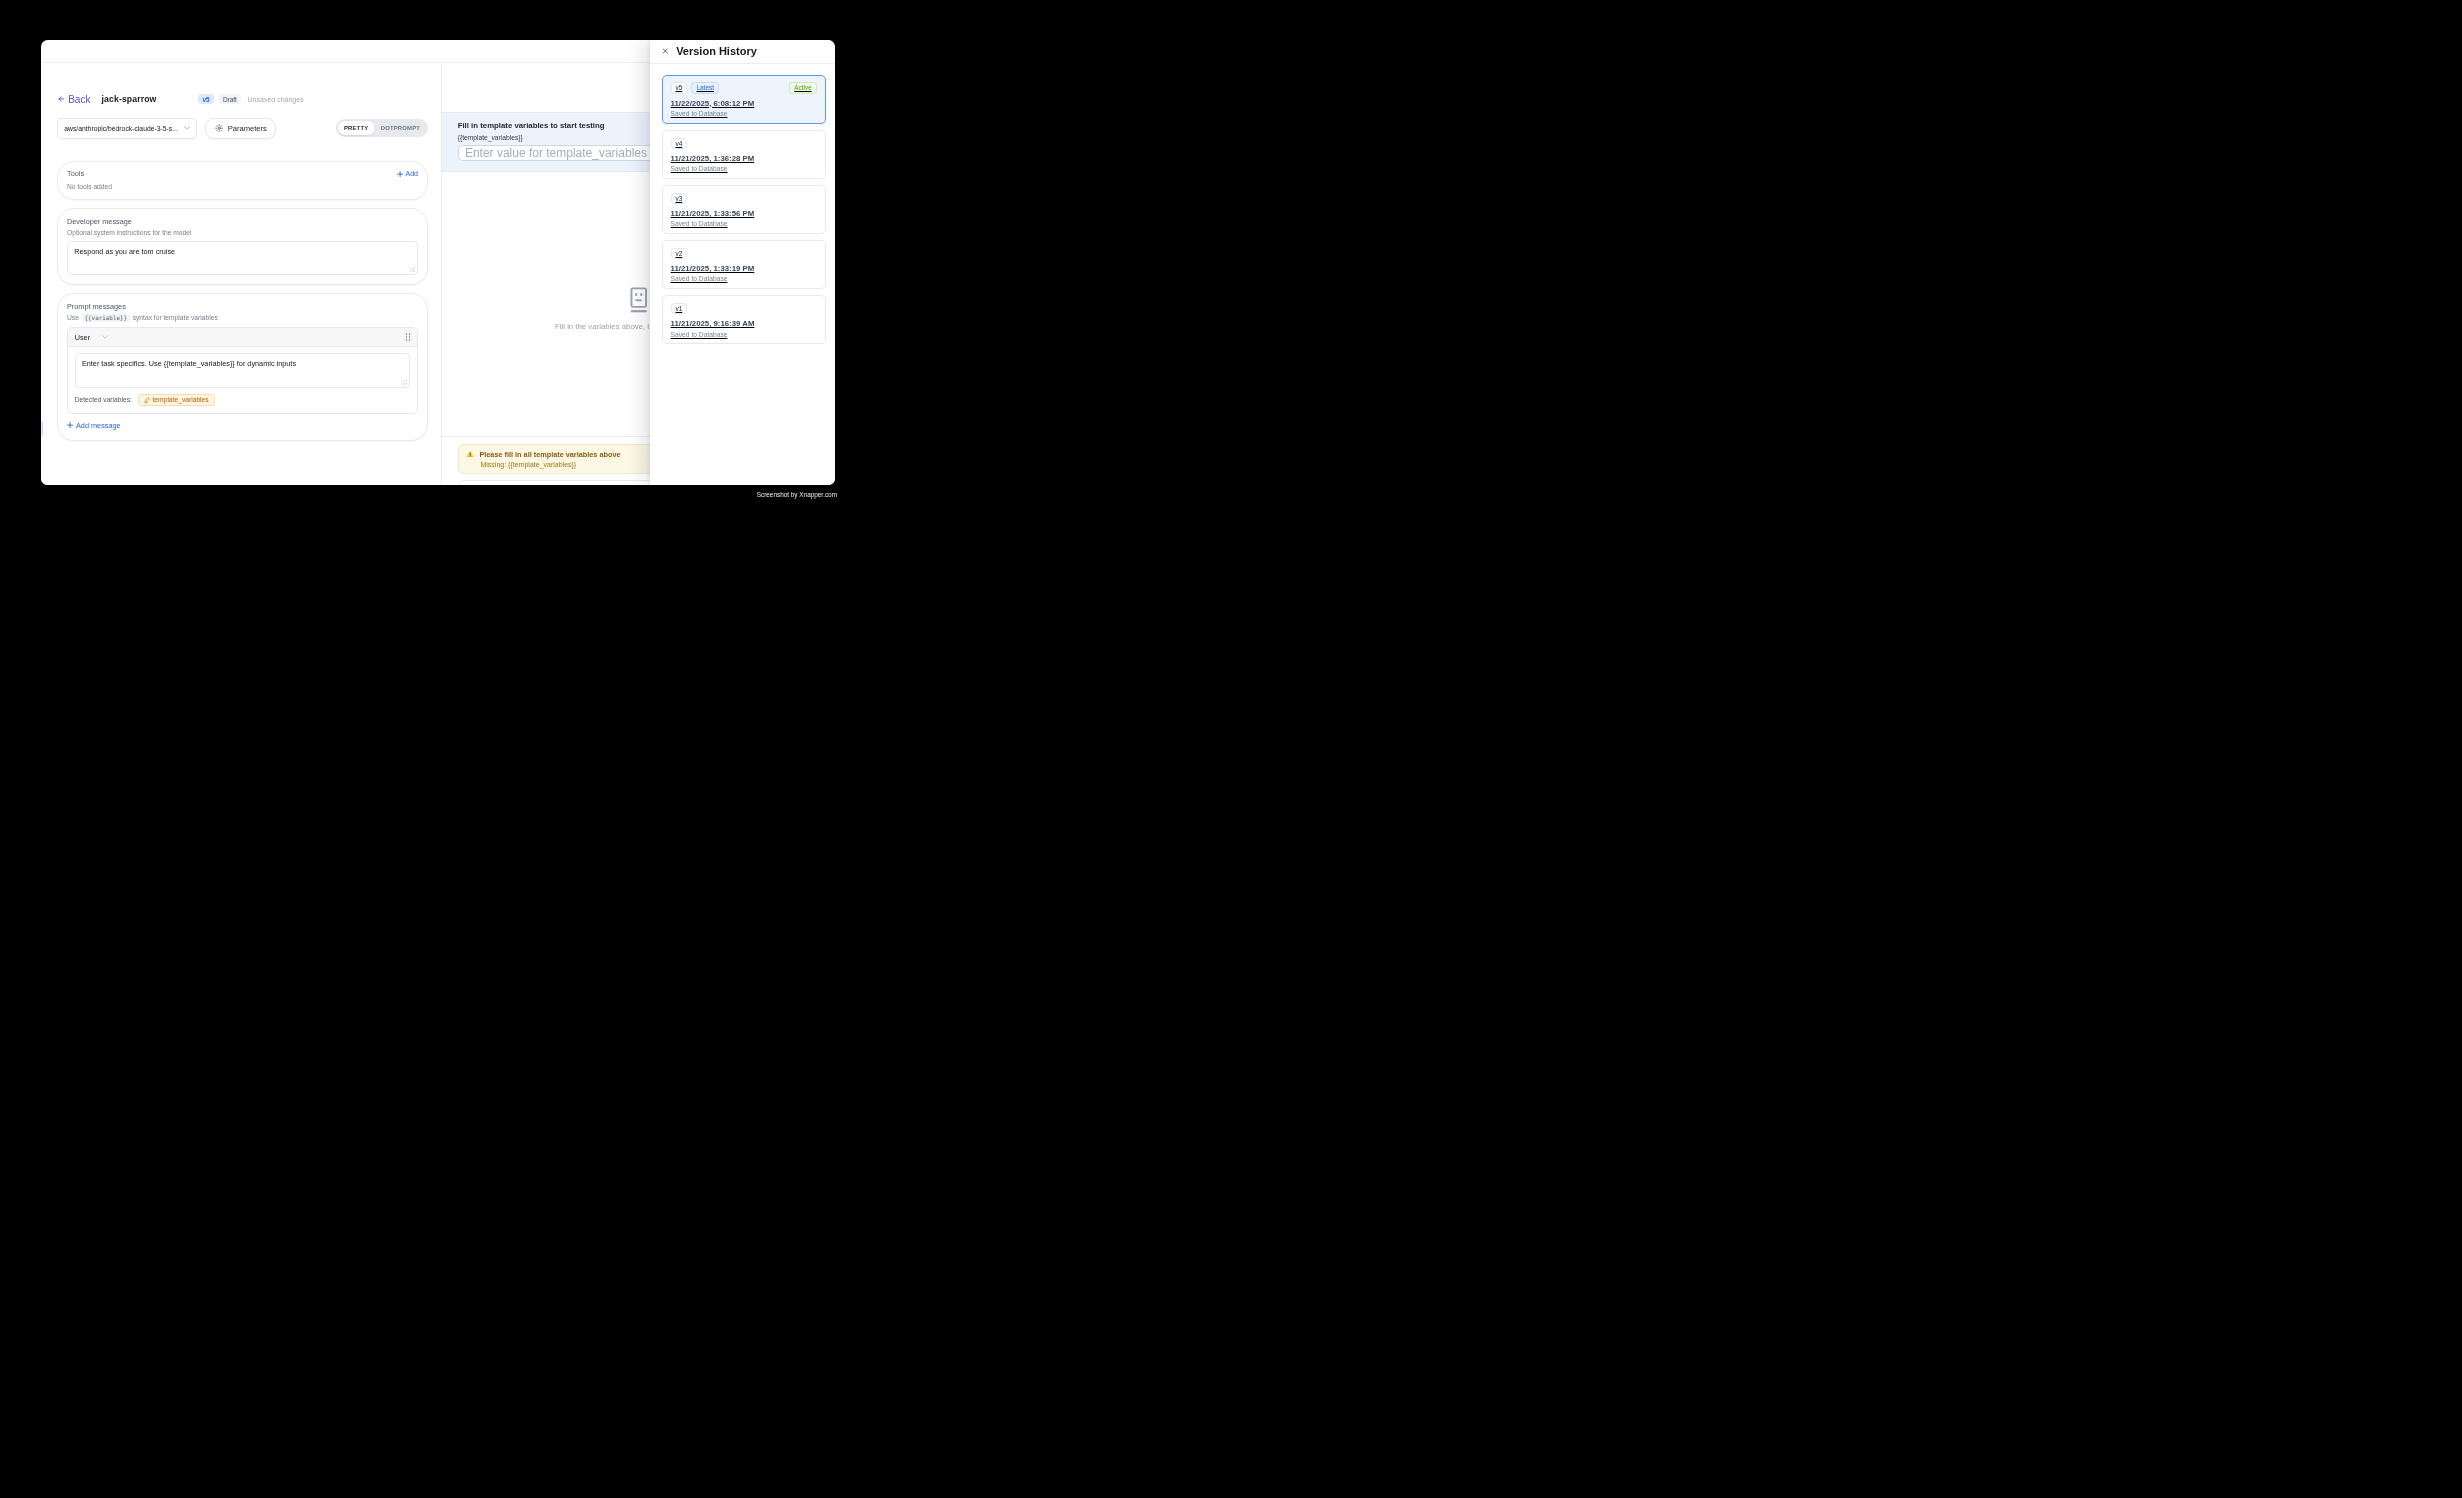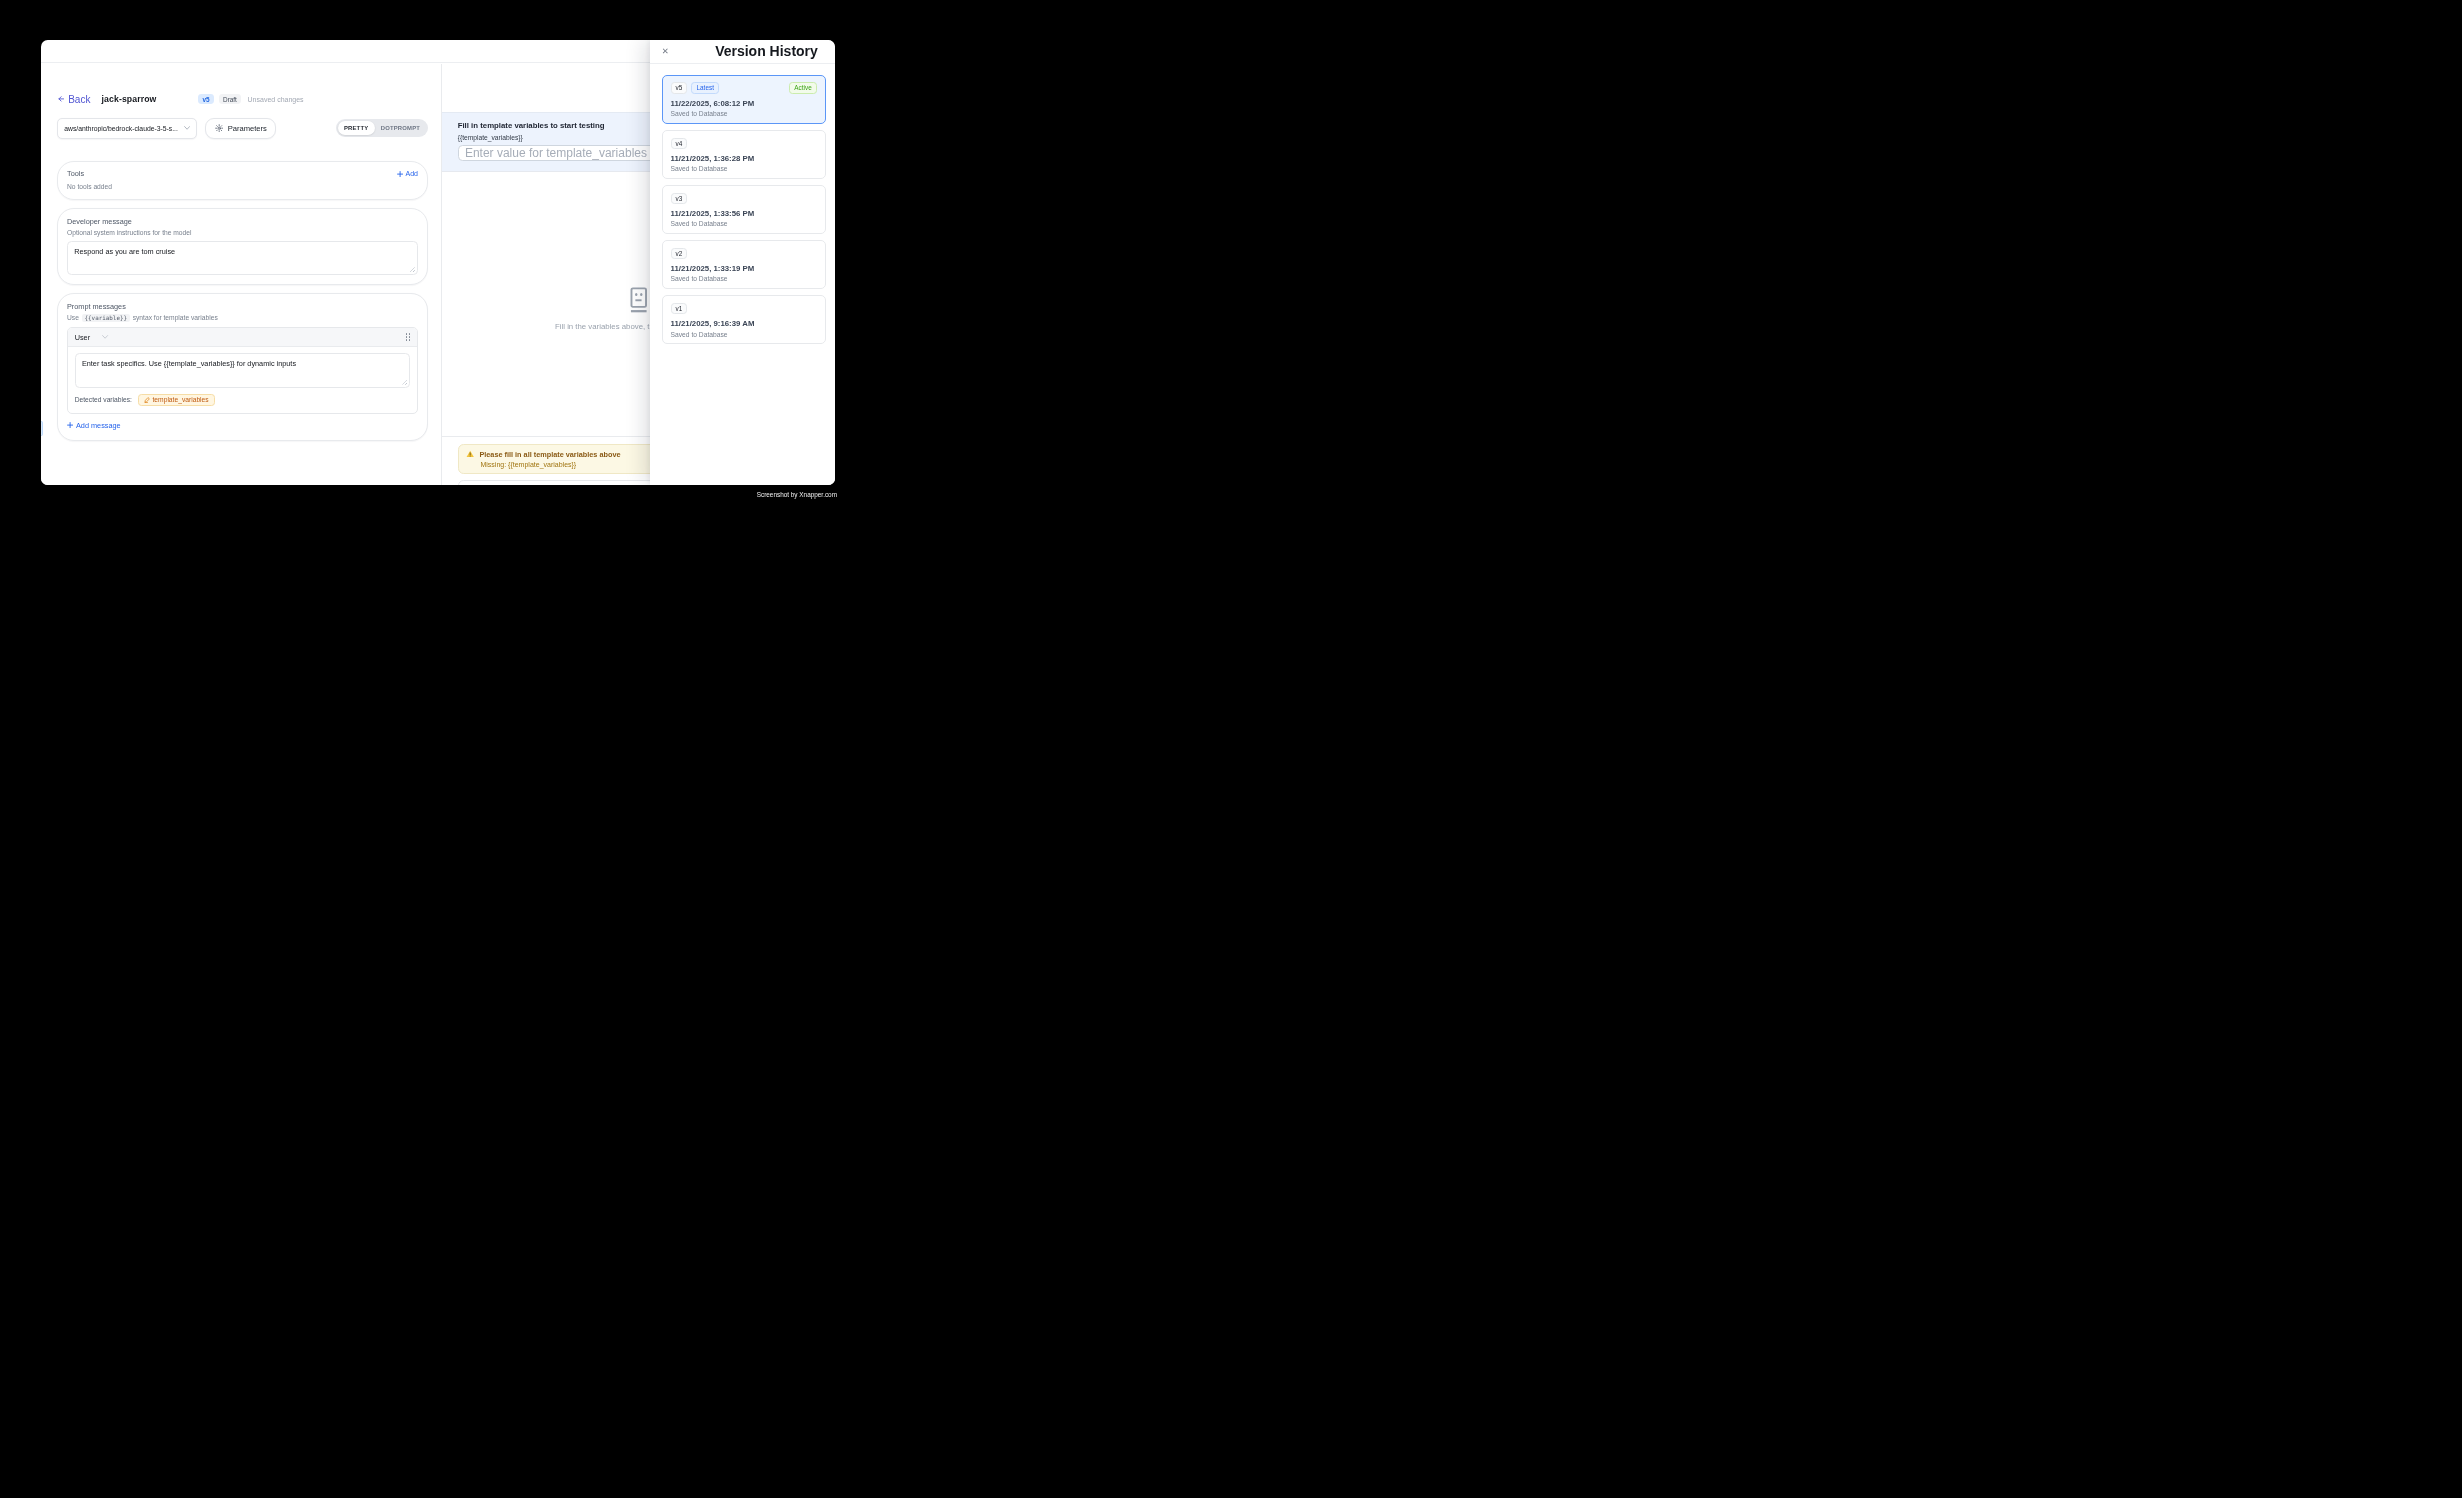--- a/index.html
+++ b/index.html
@@ -101,22 +101,22 @@
 
   .edge-tab { position:absolute; left:0; top:381px; width:2.2px; height:15px; background:#dcebfc;
     border:0.6px solid #bcd8f9; border-left:none; border-radius:0 2.8px 2.8px 0; }
 
   
   .vh-panel { position:absolute; top:0; right:0; bottom:0; width:185px; background:#fff; z-index:5;
     border-radius:0 6.7px 6.7px 0;
     box-shadow:-6.7px 0 19px rgba(15,23,42,.12), -1.1px 0 4.5px rgba(15,23,42,.05); }
   .vh-head { height:23.5px; display:flex; align-items:center; gap:7.3px; padding:0 11.8px; border-bottom:0.6px solid #eceef1; }
   .vh-close { color:#6f7682; font-size:8.4px; cursor:pointer; line-height:1; }
-  .vh-title { font-size:14px; font-weight:700; color:#15181e;margin-left:39px; }
-  .vh-list { padding:11.2px 9px 0 11.8px; display:flex; flex-direction:column; gap:6.2px; }
+  .vh-title { font-size:11px; font-weight:700; color:#15181e; }
+  .vh-list { padding:11.2px 9px 0 11.8px; display:flex; flex-direction:column; gap:6.2px;text-decoration:underline; }
   .v-card { border:0.6px solid #e7e9ec; border-radius:5px; background:#fff; height:49px; padding:6.7px 7.8px; cursor:pointer; }
   .v-card.hl { background:#edf4fe; border-color:#5b96f7; }
   .v-badges { display:flex; align-items:center; gap:3.9px; }
   .v-num { background:#fafbfc; border:0.6px solid #e4e7ea; border-radius:3.4px; padding:1.1px 3.9px; font-size:6.4px; color:#23272f; font-weight:500; }
   .v-latest { background:#e8f1fe; border:0.6px solid #c2dafc; border-radius:3.4px; padding:1.1px 4.5px; font-size:6.4px; color:#2563eb; font-weight:500; }
   .v-active { margin-left:auto; background:#f2fbea; border:0.6px solid #cbecad; border-radius:3.4px; padding:1.1px 4.5px; font-size:6.4px; color:#3aa315; font-weight:500; }
   .v-time { margin-top:5px; font-size:7.8px; font-weight:600; color:#3b4556; }
   .v-saved { margin-top:2.2px; font-size:6.7px; color:#79818e; }
 
   .watermark { position:absolute; right:40px; bottom:36px; color:#f1f1f1; font-size:6.4px; font-weight:500; }

